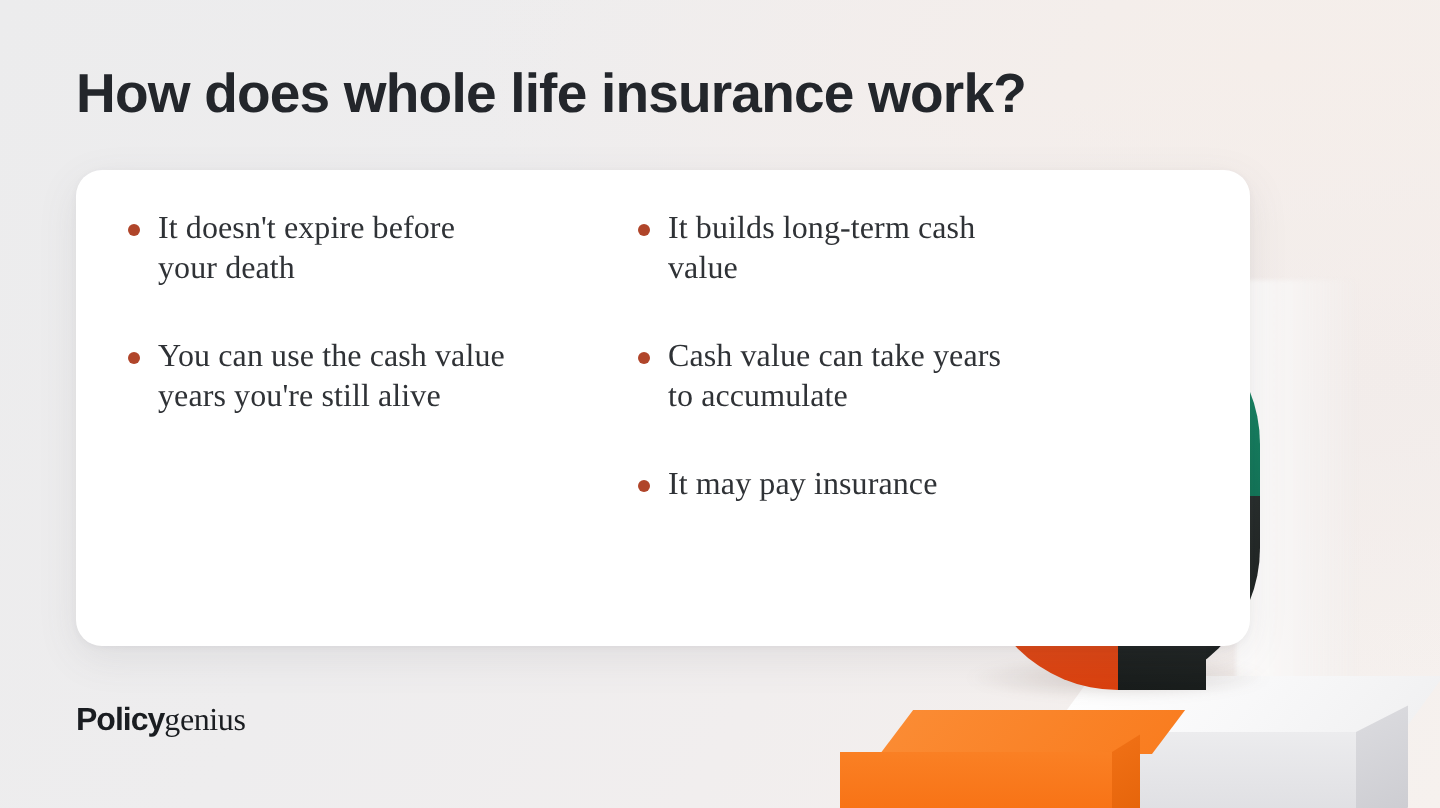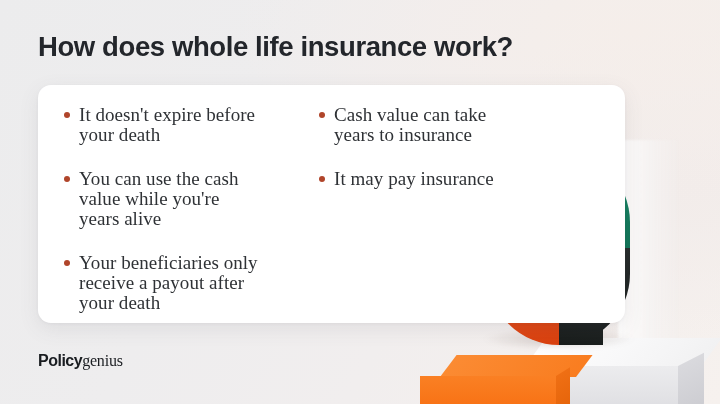--- a/index.html
+++ b/index.html
@@ -236,21 +236,21 @@
     flex: 0 0 auto;
     width: 6px;
     height: 6px;
     border-radius: 50%;
     background: #b0452a;
     margin-top: 7px;
     margin-right: 9px;
   }
   .bullet-text {
     font-family: "Liberation Serif", serif;
-    font-size: 19px;
+    font-size: 16px;
     line-height: 20px;
     color: #2f3236;
     letter-spacing: 0.05px;
   }
 
   
   #logo {
     position: absolute;
     left: 38px;
     top: 352px;
@@ -312,32 +312,32 @@
   <div id="card">
     <div id="bullet-columns">
 
       <div class="bullet-col">
         <div class="bullet-item">
           <span class="bullet-dot"></span>
           <span class="bullet-text">It doesn't expire before your death</span>
         </div>
         <div class="bullet-item">
           <span class="bullet-dot"></span>
-          <span class="bullet-text">You can use the cash value while you're years alive</span>
-        </div>
-        <div class="bullet-item">
-          <span class="bullet-dot"></span>
-          <span class="bullet-text">Your beneficiaries only receive a payout after your death</span>
+          <span class="bullet-text">You can use the cash value years you're still alive</span>
         </div>
       </div>
 
       <div class="bullet-col">
         <div class="bullet-item">
           <span class="bullet-dot"></span>
-          <span class="bullet-text">Cash value can take years to insurance</span>
+          <span class="bullet-text">It builds long-term cash value</span>
+        </div>
+        <div class="bullet-item">
+          <span class="bullet-dot"></span>
+          <span class="bullet-text">Cash value can take years to accumulate</span>
         </div>
         <div class="bullet-item">
           <span class="bullet-dot"></span>
           <span class="bullet-text">It may pay insurance</span>
         </div>
       </div>
 
     </div>
   </div>
 

